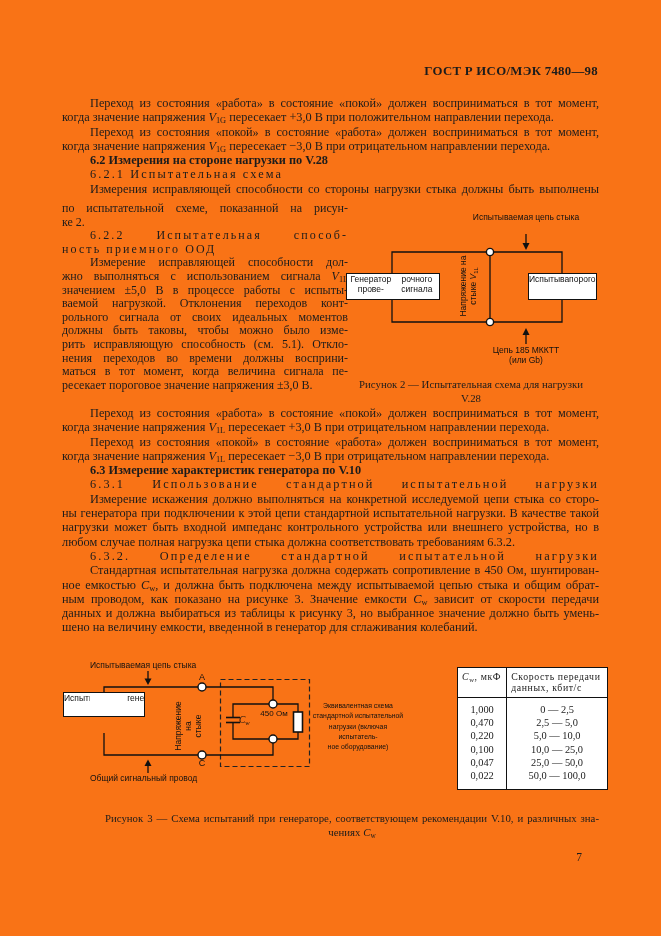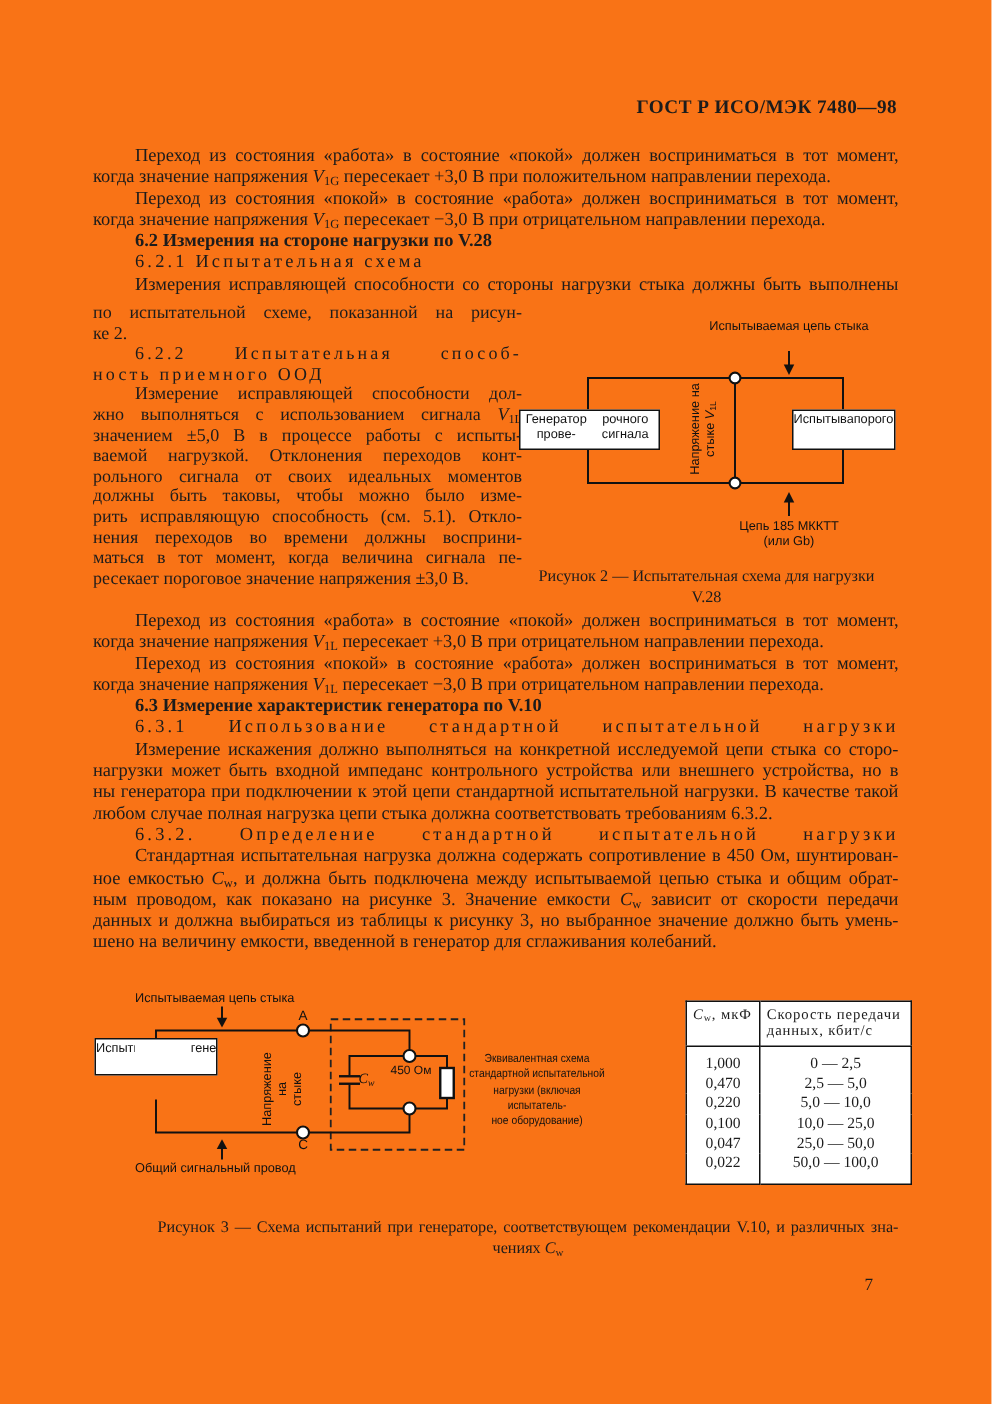--- a/index.html
+++ b/index.html
@@ -141,22 +141,22 @@
   </div>
 
   <div id="body2" class="textblock">
       <div class="line first just">Переход из состояния «работа» в состояние «покой» должен восприниматься в тот момент,</div>
       <div class="line">когда значение напряжения <i>V</i><sub>1L</sub> пересекает +3,0 В при отрицательном направлении перехода.</div>
       <div class="line first just">Переход из состояния «покой» в состояние «работа» должен восприниматься в тот момент,</div>
       <div class="line">когда значение напряжения <i>V</i><sub>1L</sub> пересекает −3,0 В при отрицательном направлении перехода.</div>
       <div class="line first bold">6.3 Измерение характеристик генератора по V.10</div>
       <div class="line first spaced just">6.3.1 Использование стандартной испытательной нагрузки</div>
       <div class="line first just">Измерение искажения должно выполняться на конкретной исследуемой цепи стыка со сторо-</div>
+      <div class="line just">ны генератора при подключении к этой цепи стандартной испытательной нагрузки. В качестве такой</div>
       <div class="line just">нагрузки может быть входной импеданс контрольного устройства или внешнего устройства, но в</div>
-      <div class="line just">ны генератора при подключении к этой цепи стандартной испытательной нагрузки. В качестве такой</div>
       <div class="line">любом случае полная нагрузка цепи стыка должна соответствовать требованиям 6.3.2.</div>
       <div class="line first spaced just">6.3.2. Определение стандартной испытательной нагрузки</div>
       <div class="line first just">Стандартная испытательная нагрузка должна содержать сопротивление в 450 Ом, шунтирован-</div>
       <div class="line just">ное емкостью <i>C</i><sub>w</sub>, и должна быть подключена между испытываемой цепью стыка и общим обрат-</div>
       <div class="line just">ным проводом, как показано на рисунке 3. Значение емкости <i>C</i><sub>w</sub> зависит от скорости передачи</div>
       <div class="line just">данных и должна выбираться из таблицы к рисунку 3, но выбранное значение должно быть умень-</div>
       <div class="line">шено на величину емкости, введенной в генератор для сглаживания колебаний.</div>
     </div>
 
   <div id="figure3" class="fig">

